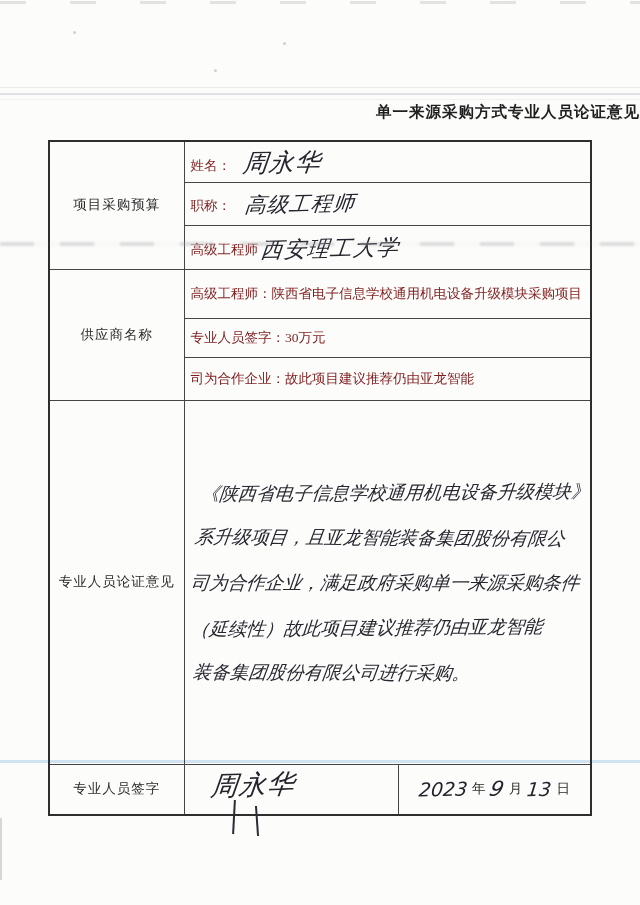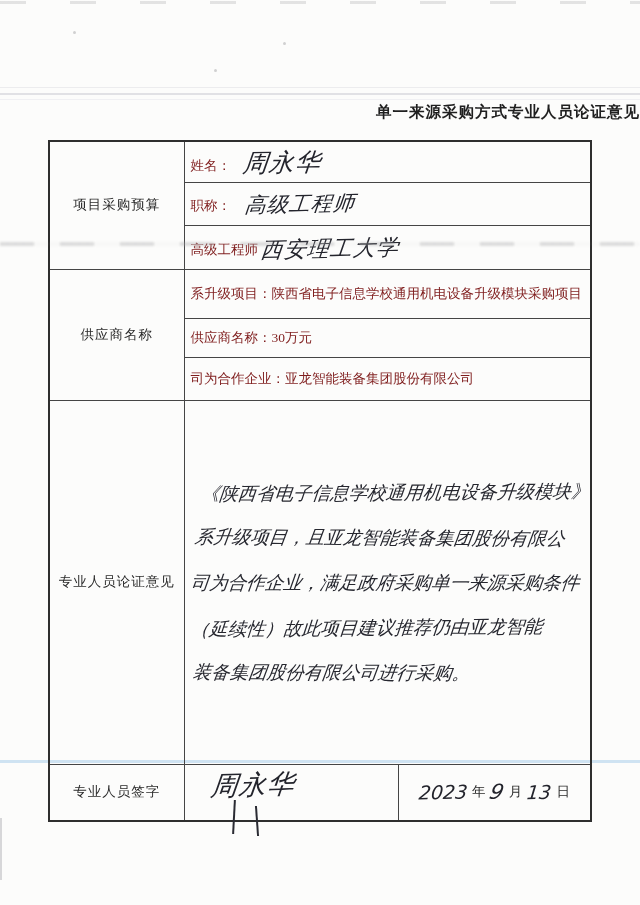--- a/index.html
+++ b/index.html
@@ -79,21 +79,21 @@
     font-size: 14px;
     padding: 2px 3px;
   }
   .r1 { height: 41px; }
   .r2 { height: 43px; }
   .r3 { height: 44px; }
   .r4 { height: 49px; }
   .r5 { height: 39px; }
   .r6 { height: 43px; }
   .r7 { height: 364px; }
-  .r8 { height: 57px; margin-top: 21px; }
+  .r8 { height: 51px; margin-top: 21px; }
   td.field-cell { padding-left: 9px; }
   .printed { color: #7f1d1d; }
   .field-line { position: relative; white-space: nowrap; }
 
   
   .hw {
     font-family: "DejaVu Sans", sans-serif;
     font-style: italic;
     color: #23242c;
     display: inline-block;
@@ -192,33 +192,33 @@
       <td class="field-cell" colspan="2">
         <span class="field-line">
           <span class="printed">高级工程师</span><span class="hw hw-employer">西安理工大学</span>
         </span>
       </td>
     </tr>
 
     <tr class="r4">
       <td class="section-label" rowspan="3">供应商名称</td>
       <td class="field-cell" colspan="2">
-        <span class="printed">系升级项目：</span><span class="printed">陕西省电子信息学校通用机电设备升级模块采购项目</span>
+        <span class="printed">高级工程师：</span><span class="printed">陕西省电子信息学校通用机电设备升级模块采购项目</span>
       </td>
     </tr>
 
     <tr class="r5">
       <td class="field-cell" colspan="2">
-        <span class="printed">供应商名称：</span><span class="printed">30万元</span>
+        <span class="printed">专业人员签字：</span><span class="printed">30万元</span>
       </td>
     </tr>
 
     <tr class="r6">
       <td class="field-cell" colspan="2">
-        <span class="printed">司为合作企业：</span><span class="printed">亚龙智能装备集团股份有限公司</span>
+        <span class="printed">司为合作企业：</span><span class="printed">故此项目建议推荐仍由亚龙智能</span>
       </td>
     </tr>
 
     <tr class="r7">
       <td class="section-label">专业人员论证意见</td>
       <td class="opinion-cell" colspan="2">
         <div class="hw-line">《陕西省电子信息学校通用机电设备升级模块》</div>
         <div class="hw-line">系升级项目，且亚龙智能装备集团股份有限公</div>
         <div class="hw-line">司为合作企业，满足政府采购单一来源采购条件</div>
         <div class="hw-line">（延续性）故此项目建议推荐仍由亚龙智能</div>

